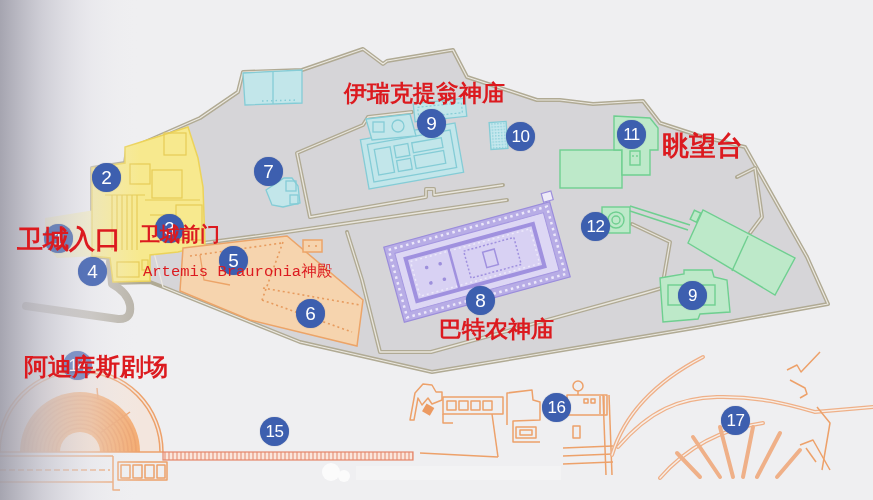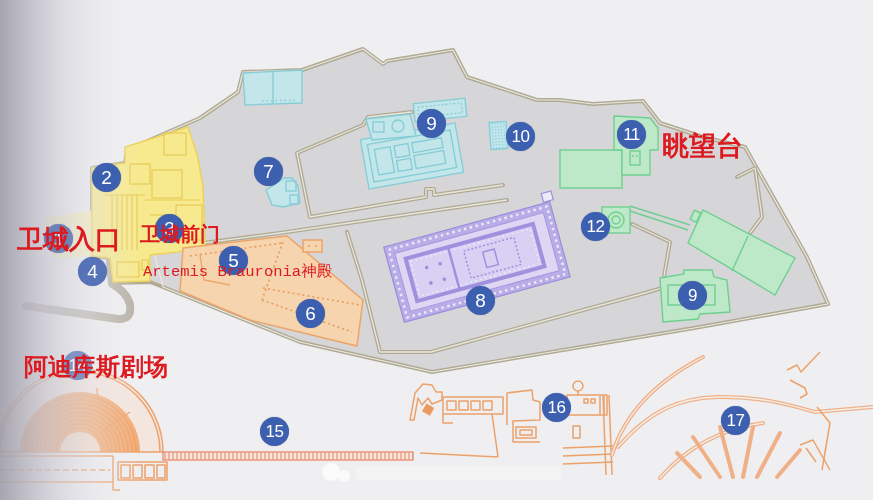--- a/index.html
+++ b/index.html
@@ -284,18 +284,20 @@
 <div class="marker" style="left:417px;top:109px">9</div>
 <div class="marker two" style="left:506px;top:122px">10</div>
 <div class="marker two" style="left:617px;top:120px">11</div>
 <div class="marker two" style="left:581px;top:212px">12</div>
 <div class="marker two" style="left:678px;top:281px">9</div>
 <div class="marker two" style="left:63px;top:351px;opacity:.6">14</div>
 <div class="marker two" style="left:260px;top:417px">15</div>
 <div class="marker two" style="left:542px;top:393px">16</div>
 <div class="marker two" style="left:721px;top:406px">17</div>
 
+<div class="label" style="left:344px;top:82px;font-size:23px">伊瑞克提翁神庙</div>
 <div class="label" style="left:662px;top:132px;font-size:27px">眺望台</div>
 <div class="label" style="left:17px;top:226px;font-size:26px">卫城入口</div>
 <div class="label" style="left:140px;top:224px;font-size:20px">卫城前门</div>
 <div class="label mono" style="left:143px;top:265px;font-size:15.5px">Artemis Brauronia神殿</div>
+<div class="label" style="left:439px;top:318px;font-size:23px">巴特农神庙</div>
 <div class="label" style="left:24px;top:355px;font-size:24px">阿迪库斯剧场</div>
 </div>
 
 </body></html>

